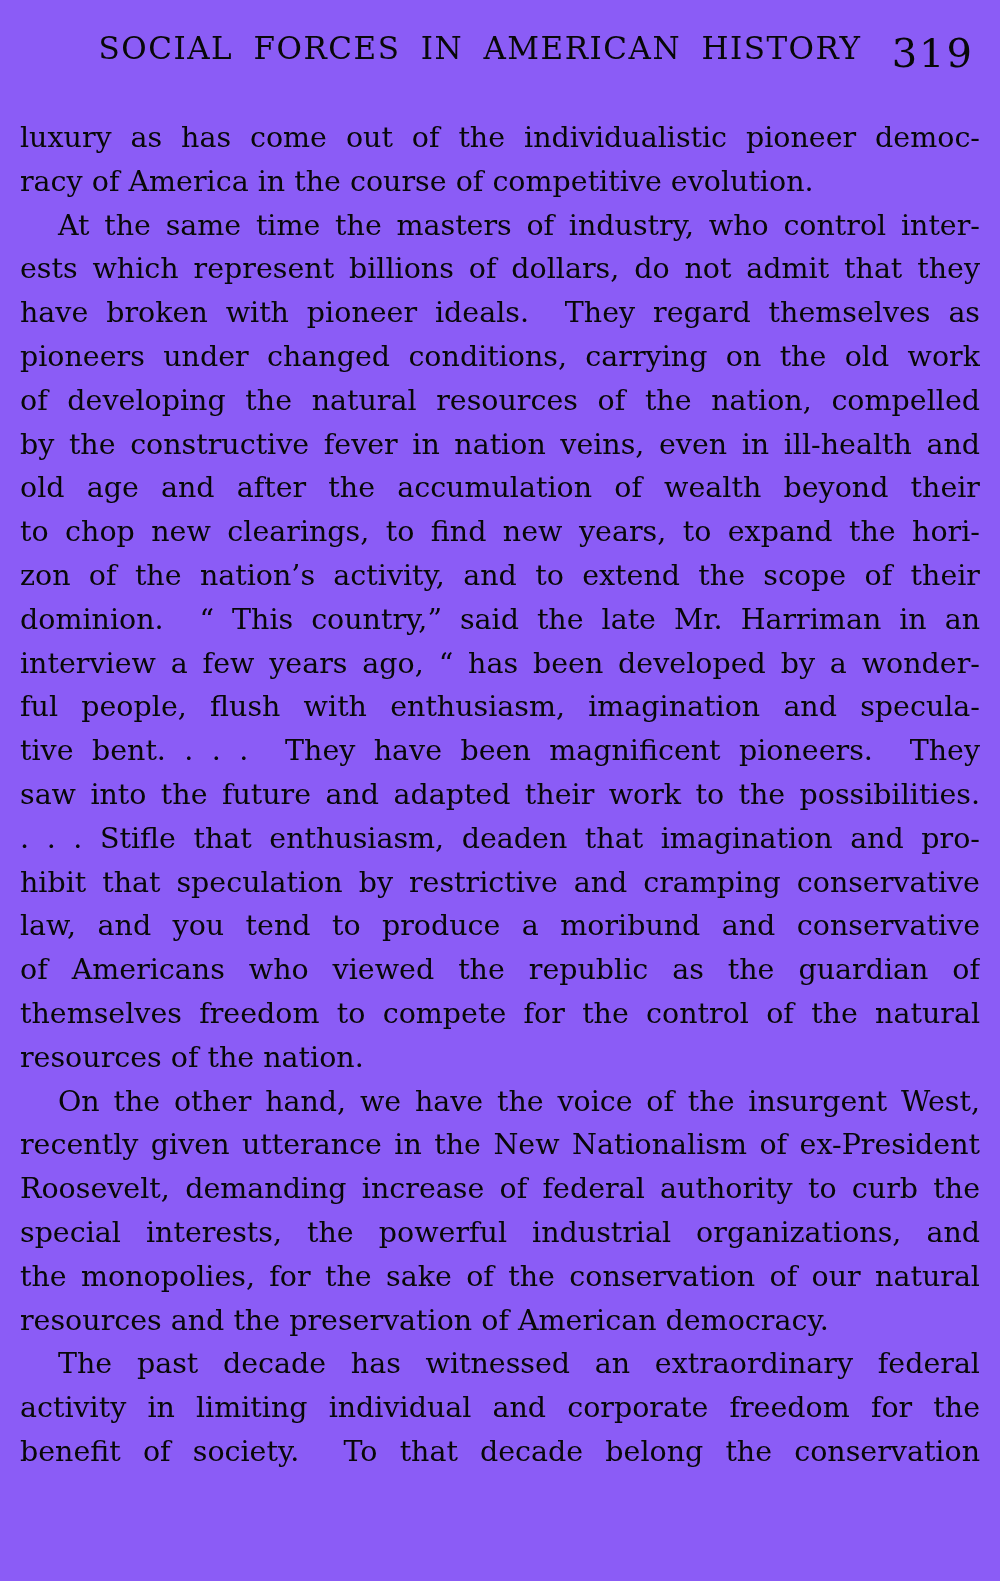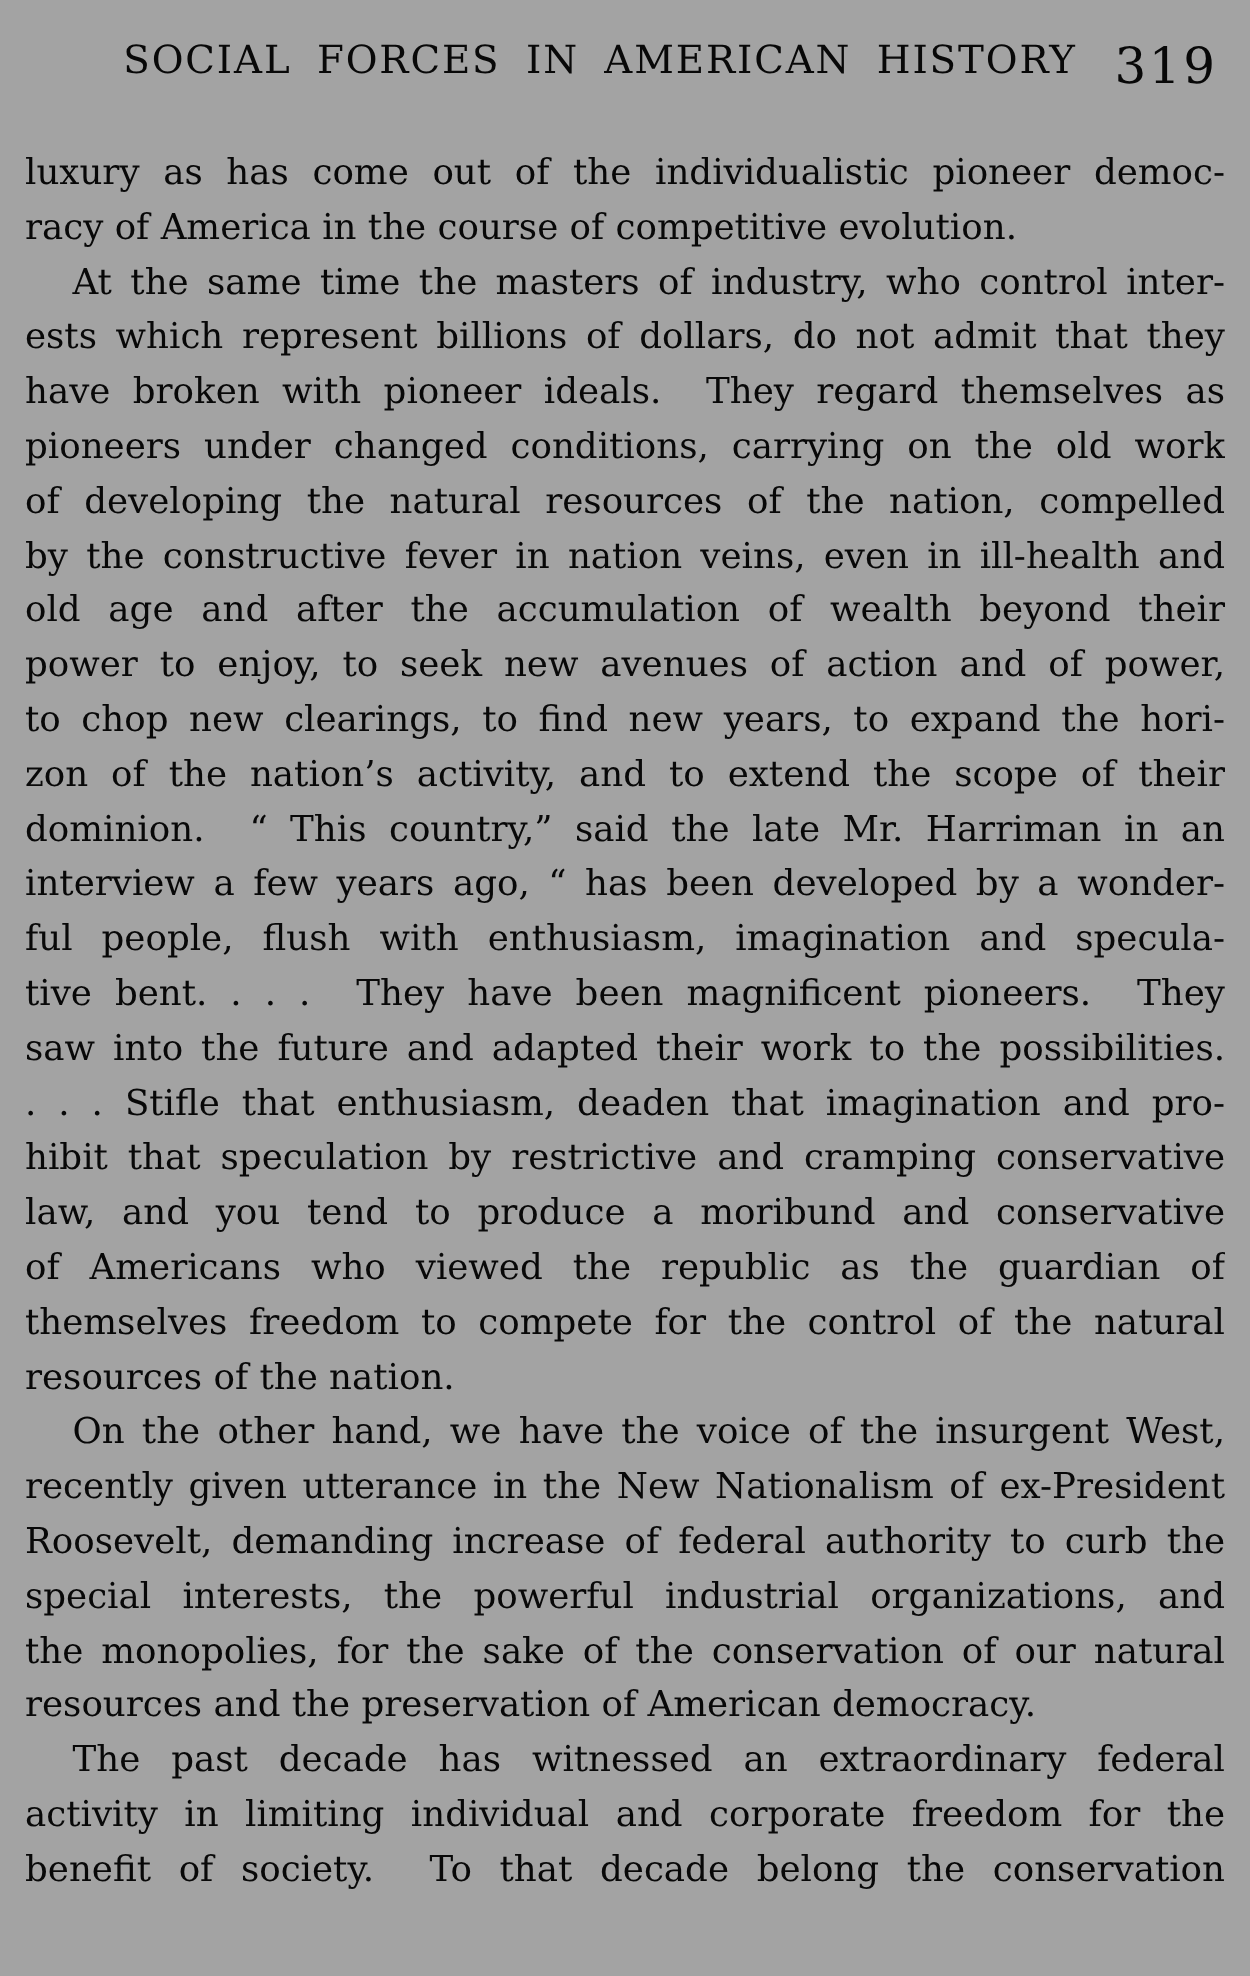--- a/index.html
+++ b/index.html
@@ -9,21 +9,21 @@
     height: 1581px;
     font-family: "DejaVu Serif", "Liberation Serif", serif;
     color: #080808;
     overflow: hidden;
   }
   .page {
     width: 100%;
     height: 100%;
     padding: 30px 20px 16px 20px;
     position: relative;
-    background: #a3a3a3;
+    background: #8b5cf6;
   }
   .page-header {
     position: relative;
     height: 42px;
   }
   .running-title {
     text-align: center;
     font-size: 31px;
     letter-spacing: 1.5px;
     word-spacing: 9px;
@@ -69,21 +69,20 @@
         <div class="line lastline">racy of America in the course of competitive evolution.</div>
       </div>
       <div class="paragraph">
         <div class="line indent">At the same time the masters of industry, who control inter-</div>
         <div class="line">ests which represent billions of dollars, do not admit that they</div>
         <div class="line">have broken with pioneer ideals.&nbsp; They regard themselves as</div>
         <div class="line">pioneers under changed conditions, carrying on the old work</div>
         <div class="line">of developing the natural resources of the nation, compelled</div>
         <div class="line">by the constructive fever in nation veins, even in ill-health and</div>
         <div class="line">old age and after the accumulation of wealth beyond their</div>
-        <div class="line">power to enjoy, to seek new avenues of action and of power,</div>
         <div class="line">to chop new clearings, to find new years, to expand the hori-</div>
         <div class="line">zon of the nation’s activity, and to extend the scope of their</div>
         <div class="line">dominion.&nbsp; “ This country,” said the late Mr. Harriman in an</div>
         <div class="line">interview a few years ago, “ has been developed by a wonder-</div>
         <div class="line">ful people, flush with enthusiasm, imagination and specula-</div>
         <div class="line">tive bent. . . .&nbsp; They have been magnificent pioneers.&nbsp; They</div>
         <div class="line">saw into the future and adapted their work to the possibilities.</div>
         <div class="line">. . . Stifle that enthusiasm, deaden that imagination and pro-</div>
         <div class="line">hibit that speculation by restrictive and cramping conservative</div>
         <div class="line">law, and you tend to produce a moribund and conservative</div>

